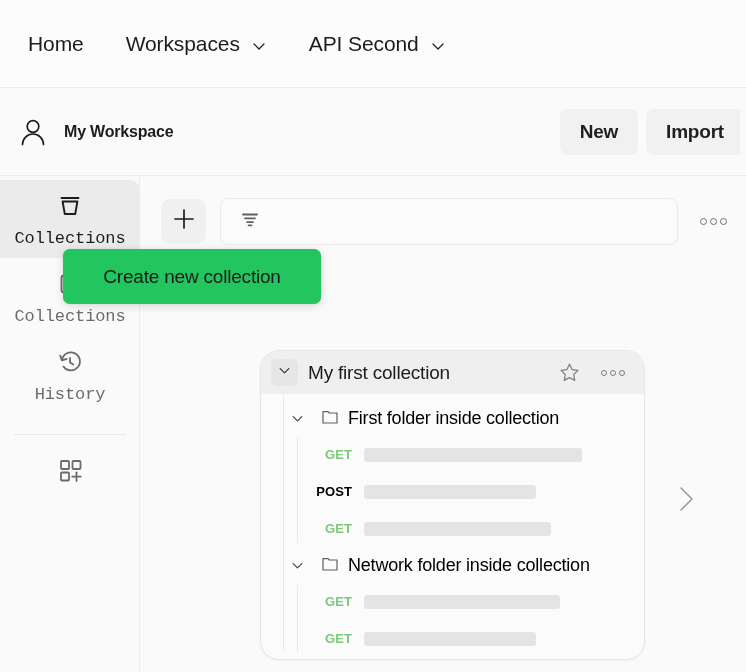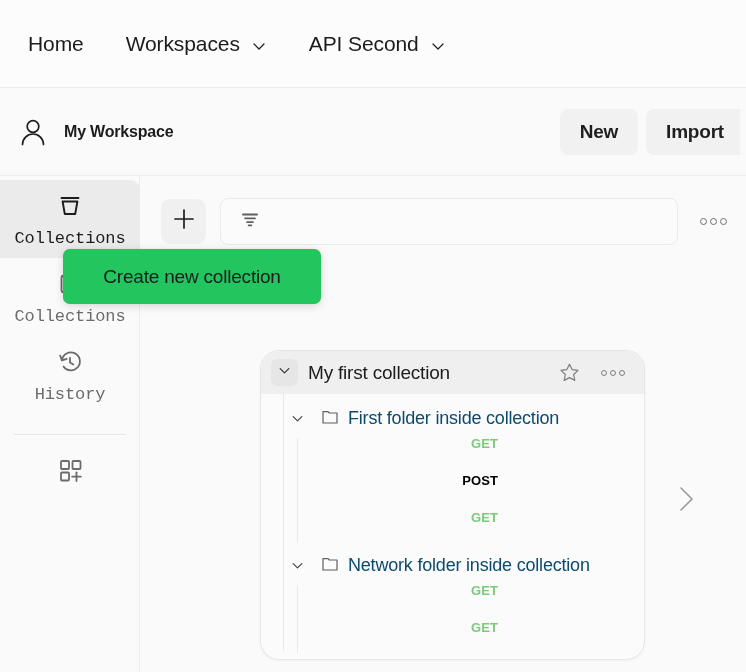--- a/index.html
+++ b/index.html
@@ -115,24 +115,24 @@
   .star-btn { width: 21px; height: 21px; cursor: pointer; }
   .card-body { position: relative; padding: 6px 0 0 0; }
   .tree-rail {
     position: absolute; left: 22px; top: 0; bottom: 6px; width: 1px; background: #e9e9e9;
   }
   .folder-row {
     display: flex; align-items: center; height: 36px; padding-left: 26px; cursor: pointer;
   }
   .folder-chev { width: 20px; height: 20px; flex: 0 0 20px; display: flex; align-items: center; justify-content: center; }
   .folder-icon { width: 18px; height: 18px; margin-left: 14px; flex: 0 0 18px; }
-  .folder-name { margin-left: 9px; font-size: 18px; color: #0c4a6e; letter-spacing: -0.2px; white-space: nowrap; }
+  .folder-name { margin-left: 9px; font-size: 18px; color: #000000; letter-spacing: -0.2px; white-space: nowrap; }
   .req-group { position: relative; padding-left: 36px; }
   .req-rail { position: absolute; left: 36px; top: 2px; bottom: 4px; width: 1px; background: #e9e9e9; }
-  .req-row { display: flex; align-items: center; height: 37px; padding-left: 15px; cursor: pointer; flex-direction: column; }
+  .req-row { display: flex; align-items: center; height: 37px; padding-left: 15px; cursor: pointer; }
   .method { font-size: 13px; font-weight: 700; letter-spacing: 0.1px; width: 40px; text-align: right; flex: 0 0 40px; }
   .method.get { color: #7bc97b; }
   .method.post { color: #000000; }
   .bar { height: 14px; background: #e4e4e4; border-radius: 3px; margin-left: 12px; }
 
   
   .carousel-next {
     position: absolute; left: 672px; top: 482px; width: 28px; height: 38px;
     display: flex; align-items: center; justify-content: center; cursor: pointer;
   }

